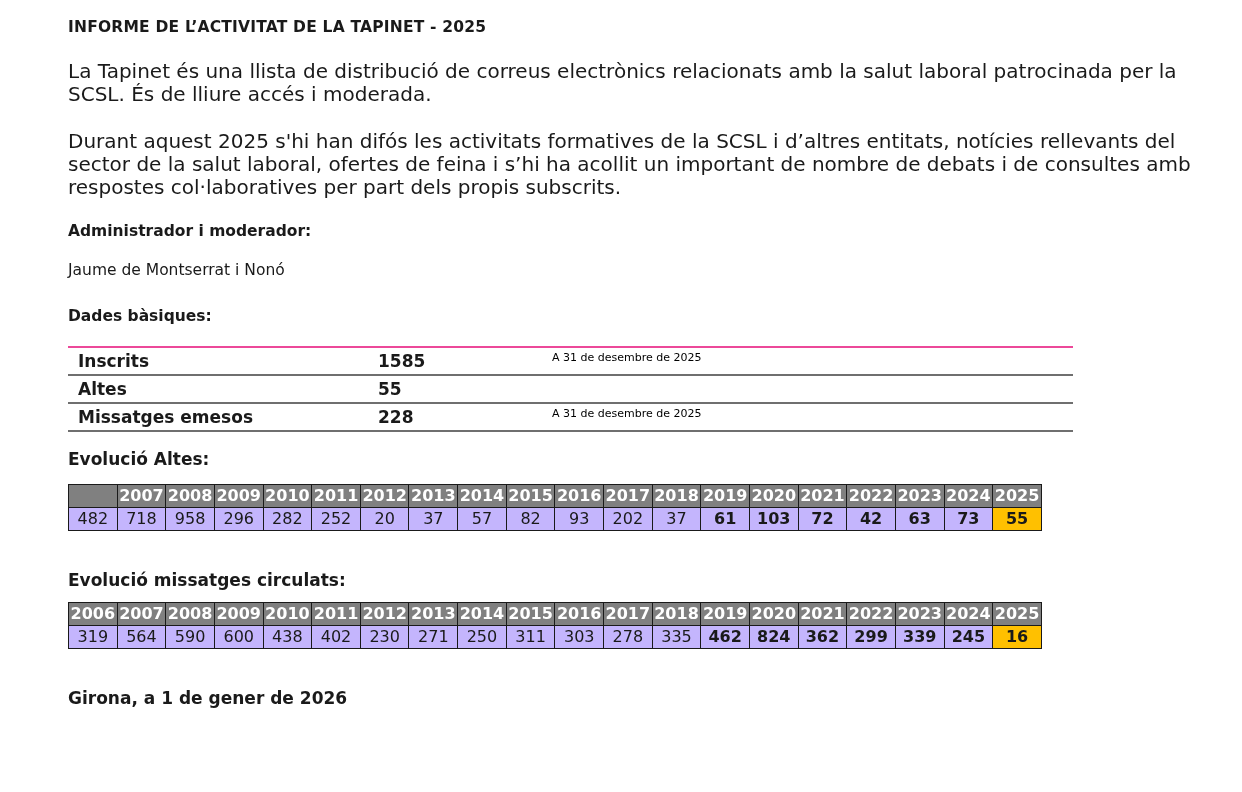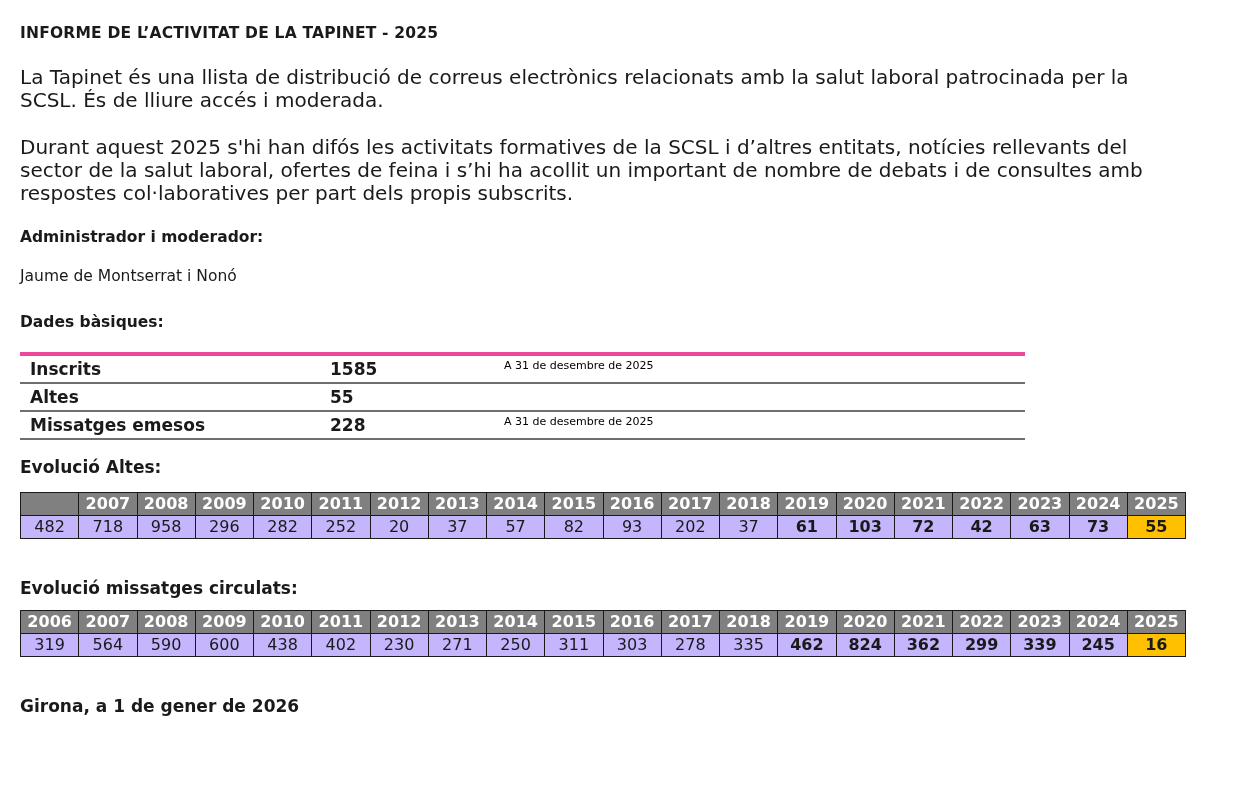--- a/index.html
+++ b/index.html
@@ -3,21 +3,21 @@
 <meta charset="utf-8">
 <style>
   * { margin: 0; padding: 0; box-sizing: border-box; }
   html, body { background: #ffffff; }
   body {
     width: 1242px; height: 792px;
     font-family: "DejaVu Sans", "Liberation Sans", sans-serif;
     color: #1a1a1a;
     overflow: hidden;
   }
-  .page { padding: 24px 20px 0 20px; }
+  .page { padding: 18px 20px 0 20px; margin-left: 48px; }
 
   h1.doc-title {
     font-size: 15.5px; font-weight: bold; letter-spacing: 0.2px;
     margin: 0 0 24px 0; line-height: 18px;
   }
   p.body-text {
     font-size: 20px; line-height: 23px;
     max-width: 1150px;
     margin: 0 0 24px 0;
   }
@@ -27,21 +27,21 @@
     margin: 0 0 18px 0;
   }
   h2.section-heading.indicators { margin-bottom: 24px; }
   h2.section-heading.dades { margin-bottom: 20px; }
   p.admin-name { font-size: 15.5px; line-height: 23px; margin: 0 0 24px 0; }
 
   
   table.basic-table {
     width: 1005px;
     border-collapse: collapse;
-    border-top: 4px solid #ec4899;
+    border-top: 2px solid #ec4899;
     margin: 0 0 16px 0;
   }
   table.basic-table tr { border-bottom: 2px solid #6f6f6f; }
   table.basic-table td { vertical-align: top; padding-top: 2px; padding-bottom: 2px; }
   td.bt-label {
     width: 310px; font-size: 17px; font-weight: bold;
     padding-left: 10px; line-height: 22px;
   }
   td.bt-value {
     width: 112px; font-size: 17px; font-weight: bold;
@@ -54,21 +54,21 @@
 
   
   h2.evo-heading {
     font-size: 17px; font-weight: bold; line-height: 22px;
     margin: 0 0 14px 0;
   }
   h2.evo-heading.msgs { margin-bottom: 11px; }
 
   
   table.year-table {
-    width: 1166px; table-layout: fixed;
+    width: 974px; table-layout: fixed;
     border-collapse: collapse;
     margin: 0 0 38px 0;
   }
   table.year-table th, table.year-table td {
     border: 1.5px solid #1a1a1a;
     text-align: center;
     height: 22px; padding: 0;
     font-size: 16px; line-height: 22px;
     overflow: hidden;
   }

